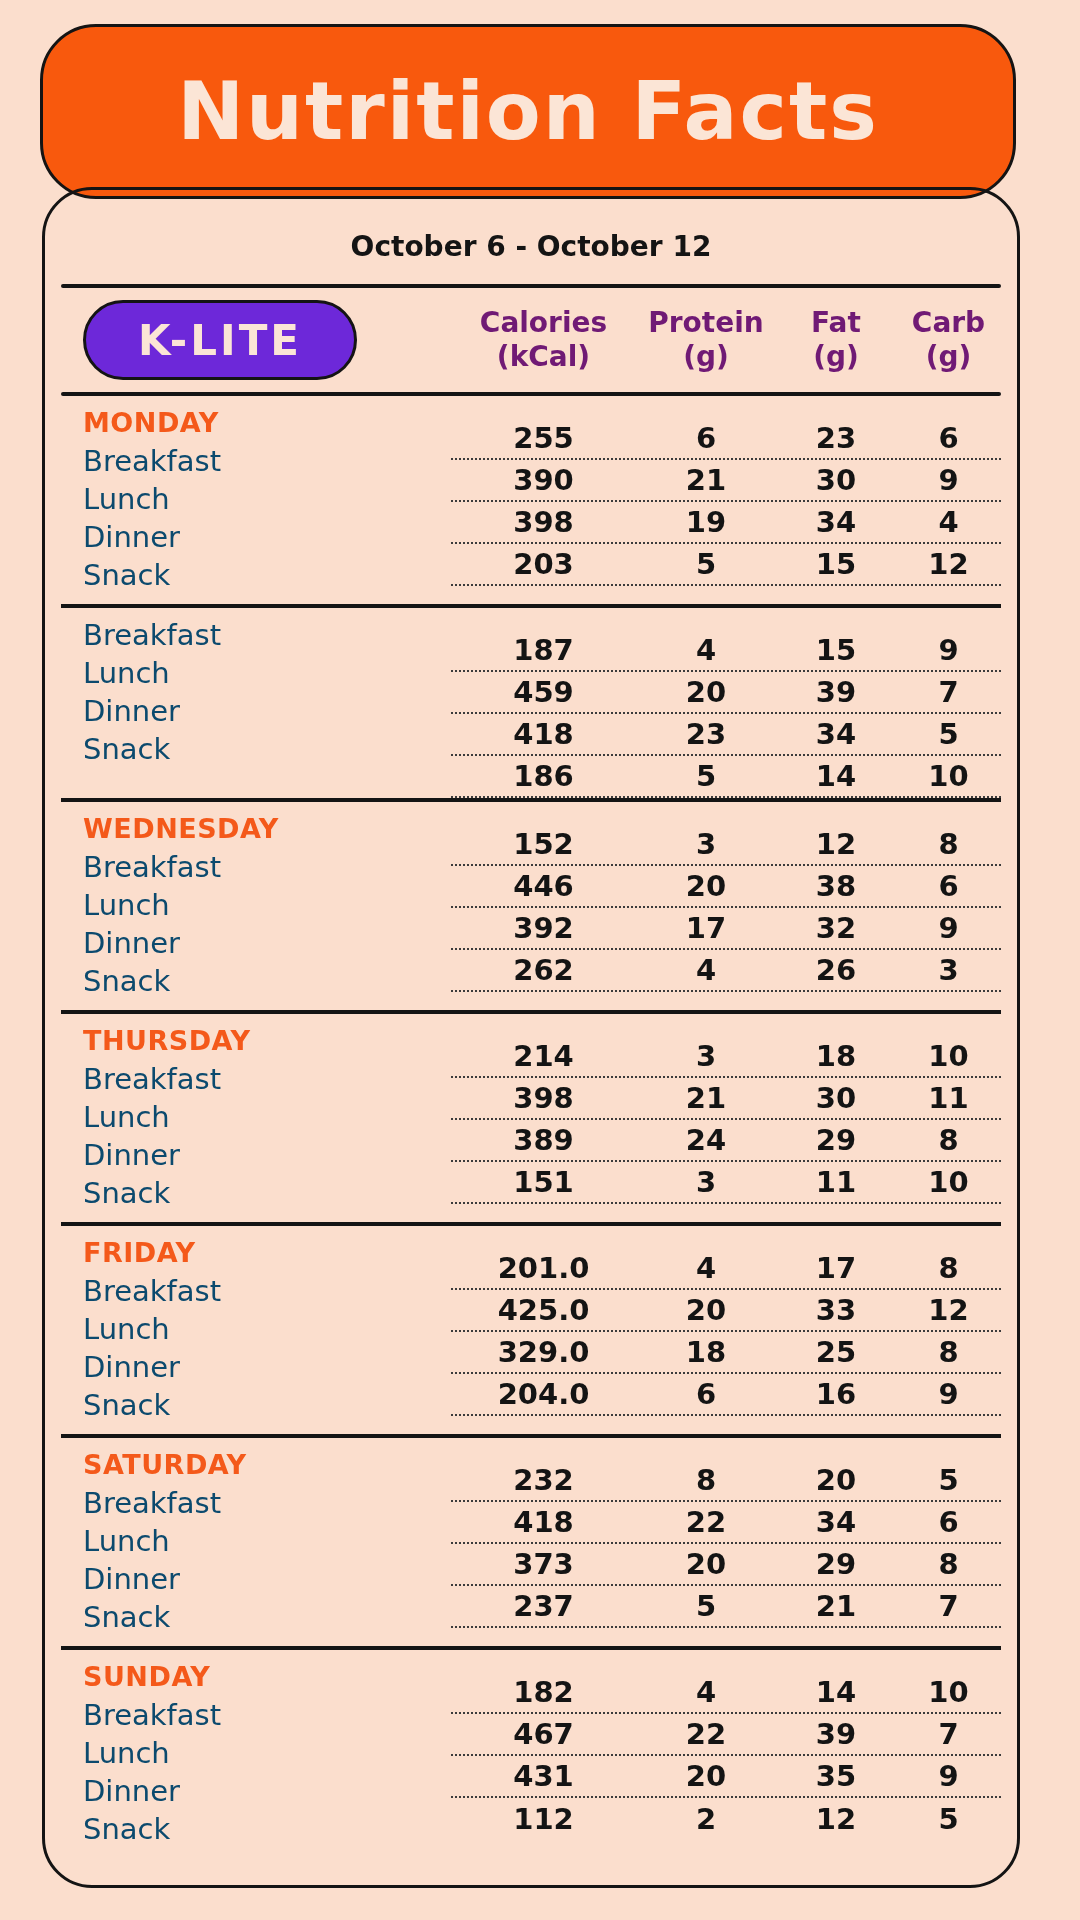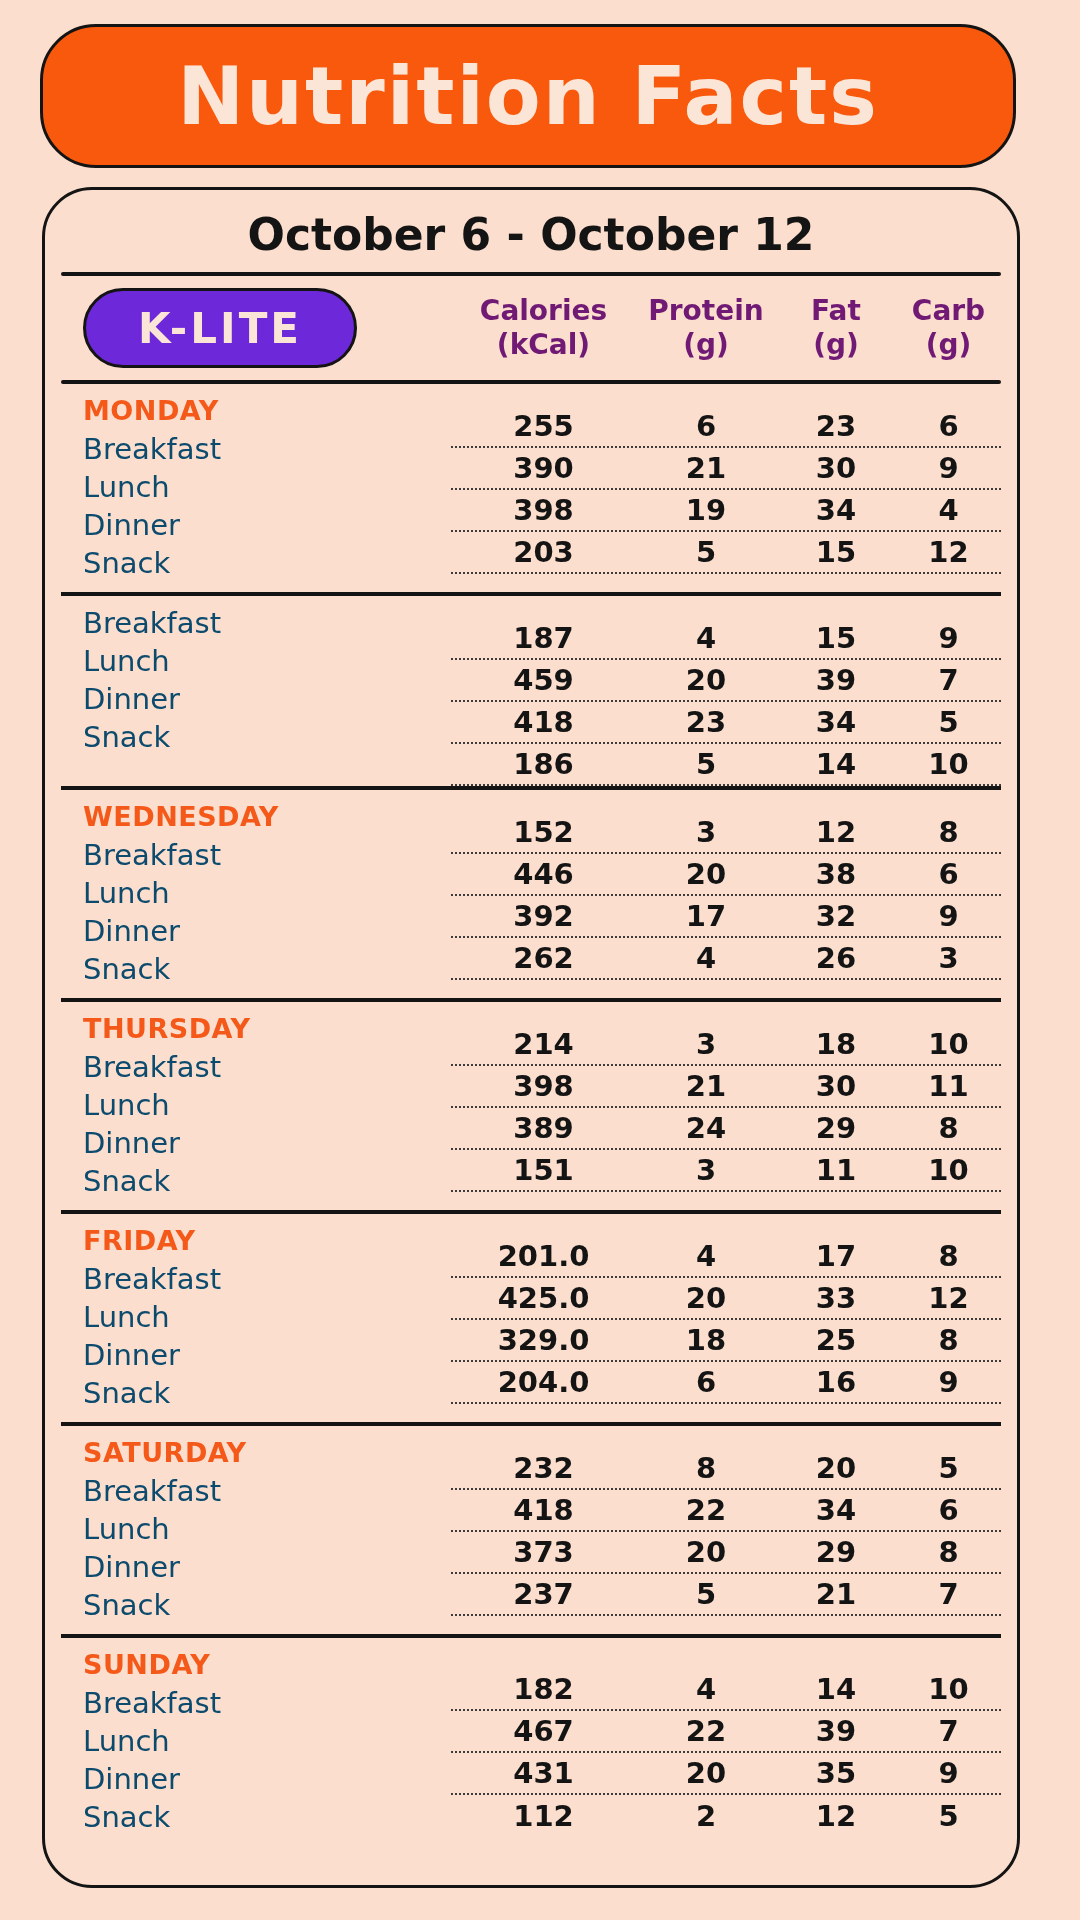--- a/index.html
+++ b/index.html
@@ -12,21 +12,21 @@
     width: 1080px;
     height: 1920px;
     background: #FBDECD;
     overflow: hidden;
   }
 
   
   .banner {
     position: absolute;
     left: 40px; top: 24px;
-    width: 976px; height: 144px;
+    width: 976px; height: 175px;
     background: #F8590D;
     border: 3px solid #141414;
     border-radius: 56px;
     display: flex; align-items: center; justify-content: center;
   }
   .banner-title {
     color: #FBE5D6;
     font-size: 80px;
     font-weight: bold;
     letter-spacing: 2px;
@@ -38,24 +38,24 @@
     position: absolute;
     left: 42px; top: 187px;
     width: 978px; height: 1701px;
     border: 3px solid #141414;
     border-radius: 50px;
     padding: 0 16px;
     overflow: hidden;
   }
   .date-heading {
     text-align: center;
-    font-size: 44px;
+    font-size: 28px;
     font-weight: bold;
     color: #141414;
-    padding: 20px 0 12px;
+    padding: 32px 0 12px;
     line-height: 50px;
   }
   .rule {
     height: 4px;
     background: #141414;
     border-radius: 2px;
   }
 
   
   .header-row {
@@ -90,21 +90,21 @@
     color: #701a75;
   }
   .col-h span { display: block; }
 
   
   .day {
     display: flex;
     border-bottom: 4px solid #141414;
     padding-top: 6px;
   }
-  .days .day:last-child { border-bottom: none; padding-bottom: 16px; align-items: center; }
+  .days .day:last-child { border-bottom: none; padding-bottom: 16px; }
   .day-left {
     width: 394px;
     padding: 2px 0 10px 22px;
   }
   .day-name {
     font-size: 27px;
     font-weight: bold;
     color: #F4591A;
     line-height: 38px;
     letter-spacing: 0.5px;

